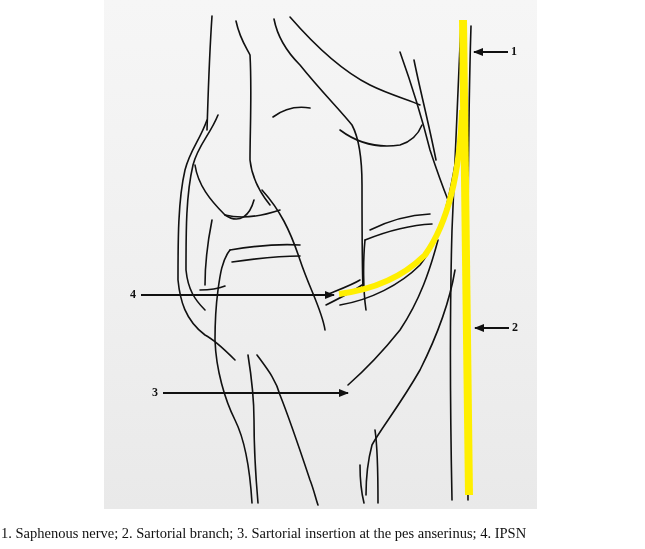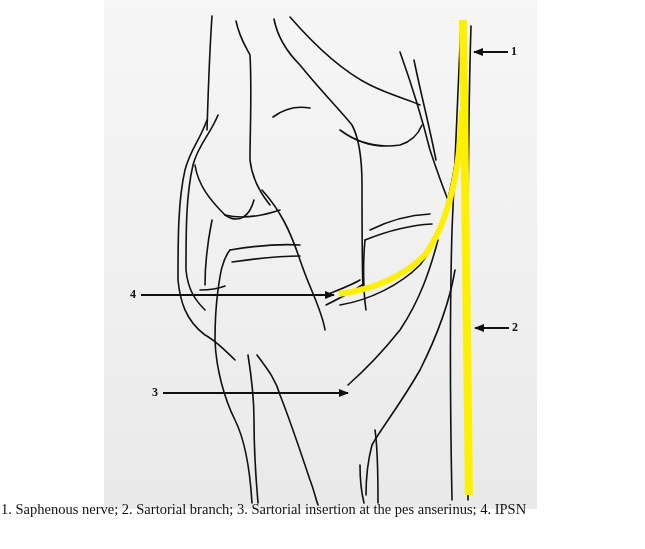--- a/index.html
+++ b/index.html
@@ -1,20 +1,20 @@
 <!DOCTYPE html>
 <html><head>
 <meta charset="utf-8">
 <style>
   html, body { margin:0; padding:0; background:#ffffff; }
   body { width:645px; height:549px; position:relative; overflow:hidden; font-family:"Liberation Serif", serif; }
   .panel { position:absolute; left:104px; top:0; width:433px; height:509px; background:linear-gradient(180deg,#f6f6f6 0%,#efefef 60%,#e9e9e9 100%); }
   svg.drawing { position:absolute; left:0; top:0; width:645px; height:549px; }
   .lbl { position:absolute; font-weight:bold; font-size:12px; color:#111; }
-  .caption { position:absolute; left:1px; top:501px; font-size:14.5px; color:#111; white-space:nowrap; }
+  .caption { position:absolute; left:1px; top:525px; font-size:14.5px; color:#111; white-space:nowrap; }
 </style>
 </head>
 <body>
 
 <div class="panel"></div>
 
 <svg class="drawing" viewBox="0 0 645 549">
   <g fill="none" stroke="#111" stroke-width="1.6" stroke-linecap="round">
 
     <path d="M212 16 C209 60 208 100 207 130"></path>

